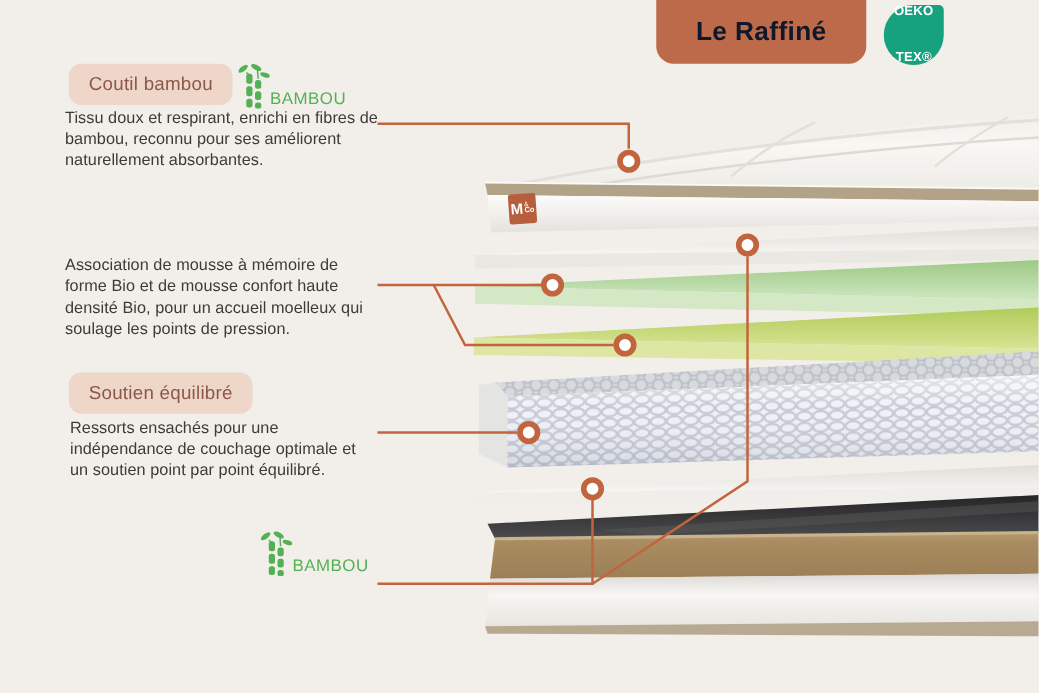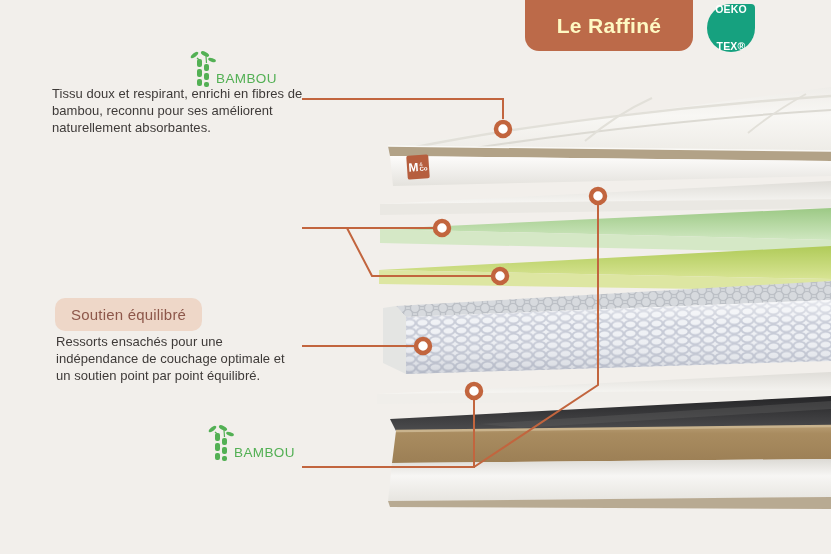--- a/index.html
+++ b/index.html
@@ -4,21 +4,21 @@
 <style>
   html,body{margin:0;padding:0;}
   body{width:831px;height:554px;overflow:hidden;background:#f2efeb;
        font-family:"Liberation Sans", sans-serif;}
   .canvas{position:relative;width:831px;height:554px;background:#f2efeb;}
 
   
   .title-badge{position:absolute;left:525px;top:0;width:168px;height:51px;
     background:#bc6a49;border-radius:0 0 14px 14px;display:flex;
     align-items:center;justify-content:center;}
-  .title-badge span{color:#fef9c3;font-size:21px;font-weight:bold;letter-spacing:.3px;}
+  .title-badge span{color:#0f172a;font-size:21px;font-weight:bold;letter-spacing:.3px;}
   .oeko-badge{position:absolute;left:707px;top:4px;width:48px;height:48px;
     background:#16a17f;border-radius:50% 4px 50% 50%;display:flex;flex-direction:column;
     align-items:center;justify-content:space-between;line-height:11px;}
   .oeko-badge span{color:#fff;font-size:10.5px;font-weight:bold;letter-spacing:.2px;}
 
   
   .pill{position:absolute;background:#eed7c8;border-radius:10px;padding:8px 16px;
     color:#8d574a;font-size:15px;letter-spacing:.2px;white-space:nowrap;}
   .desc{position:absolute;margin:0;color:#3e3a38;font-size:13px;line-height:17px;
     white-space:pre-line;letter-spacing:.05px;}
@@ -174,20 +174,23 @@
   </div>
 
   <div class="title-badge">
     <span>Le Raffiné</span>
   </div>
   <div class="oeko-badge">
     <span>OEKO</span>
     <span>TEX®</span>
   </div>
 
+  <div class="pill" style="left:55px;top:51px">
+    <span>Coutil bambou</span>
+  </div>
   <div class="bambou" style="left:190px;top:50px">
     <svg width="28" height="37" viewBox="0 0 28 37">
       <g fill="#53b054">
         <rect x="7" y="9" width="5" height="8" rx="2"></rect>
         <rect x="7" y="19" width="5" height="8" rx="2"></rect>
         <rect x="7" y="29" width="5" height="7" rx="2"></rect>
         <rect x="14" y="14" width="5" height="7" rx="2"></rect>
         <rect x="14" y="23" width="5" height="7" rx="2"></rect>
         <rect x="14" y="32" width="5" height="5" rx="2"></rect>
         <ellipse cx="4.5" cy="5" rx="4.5" ry="2" transform="rotate(-38 4.5 5)"></ellipse>
@@ -195,20 +198,24 @@
         <ellipse cx="22" cy="10" rx="4" ry="1.8" transform="rotate(18 22 10)"></ellipse>
       </g>
       <path d="M7 8 L9.5 10 M16 6 L16.5 13" stroke="#53b054" stroke-width="1.2" fill="none"></path>
     </svg>
     <span class="txt">BAMBOU</span>
   </div>
   <p class="desc" style="left:52px;top:85px">Tissu doux et respirant, enrichi en fibres de
 bambou, reconnu pour ses améliorent
 naturellement absorbantes.</p>
 
+  <p class="desc" style="left:52px;top:203px">Association de mousse à mémoire de
+forme Bio et de mousse confort haute
+densité Bio, pour un accueil moelleux qui
+soulage les points de pression.</p>
 
   <div class="pill" style="left:55px;top:298px">
     <span>Soutien équilibré</span>
   </div>
   <p class="desc" style="left:56px;top:333px">Ressorts ensachés pour une
 indépendance de couchage optimale et
 un soutien point par point équilibré.</p>
 
   <div class="bambou" style="left:208px;top:424px">
     <svg width="28" height="37" viewBox="0 0 28 37">

